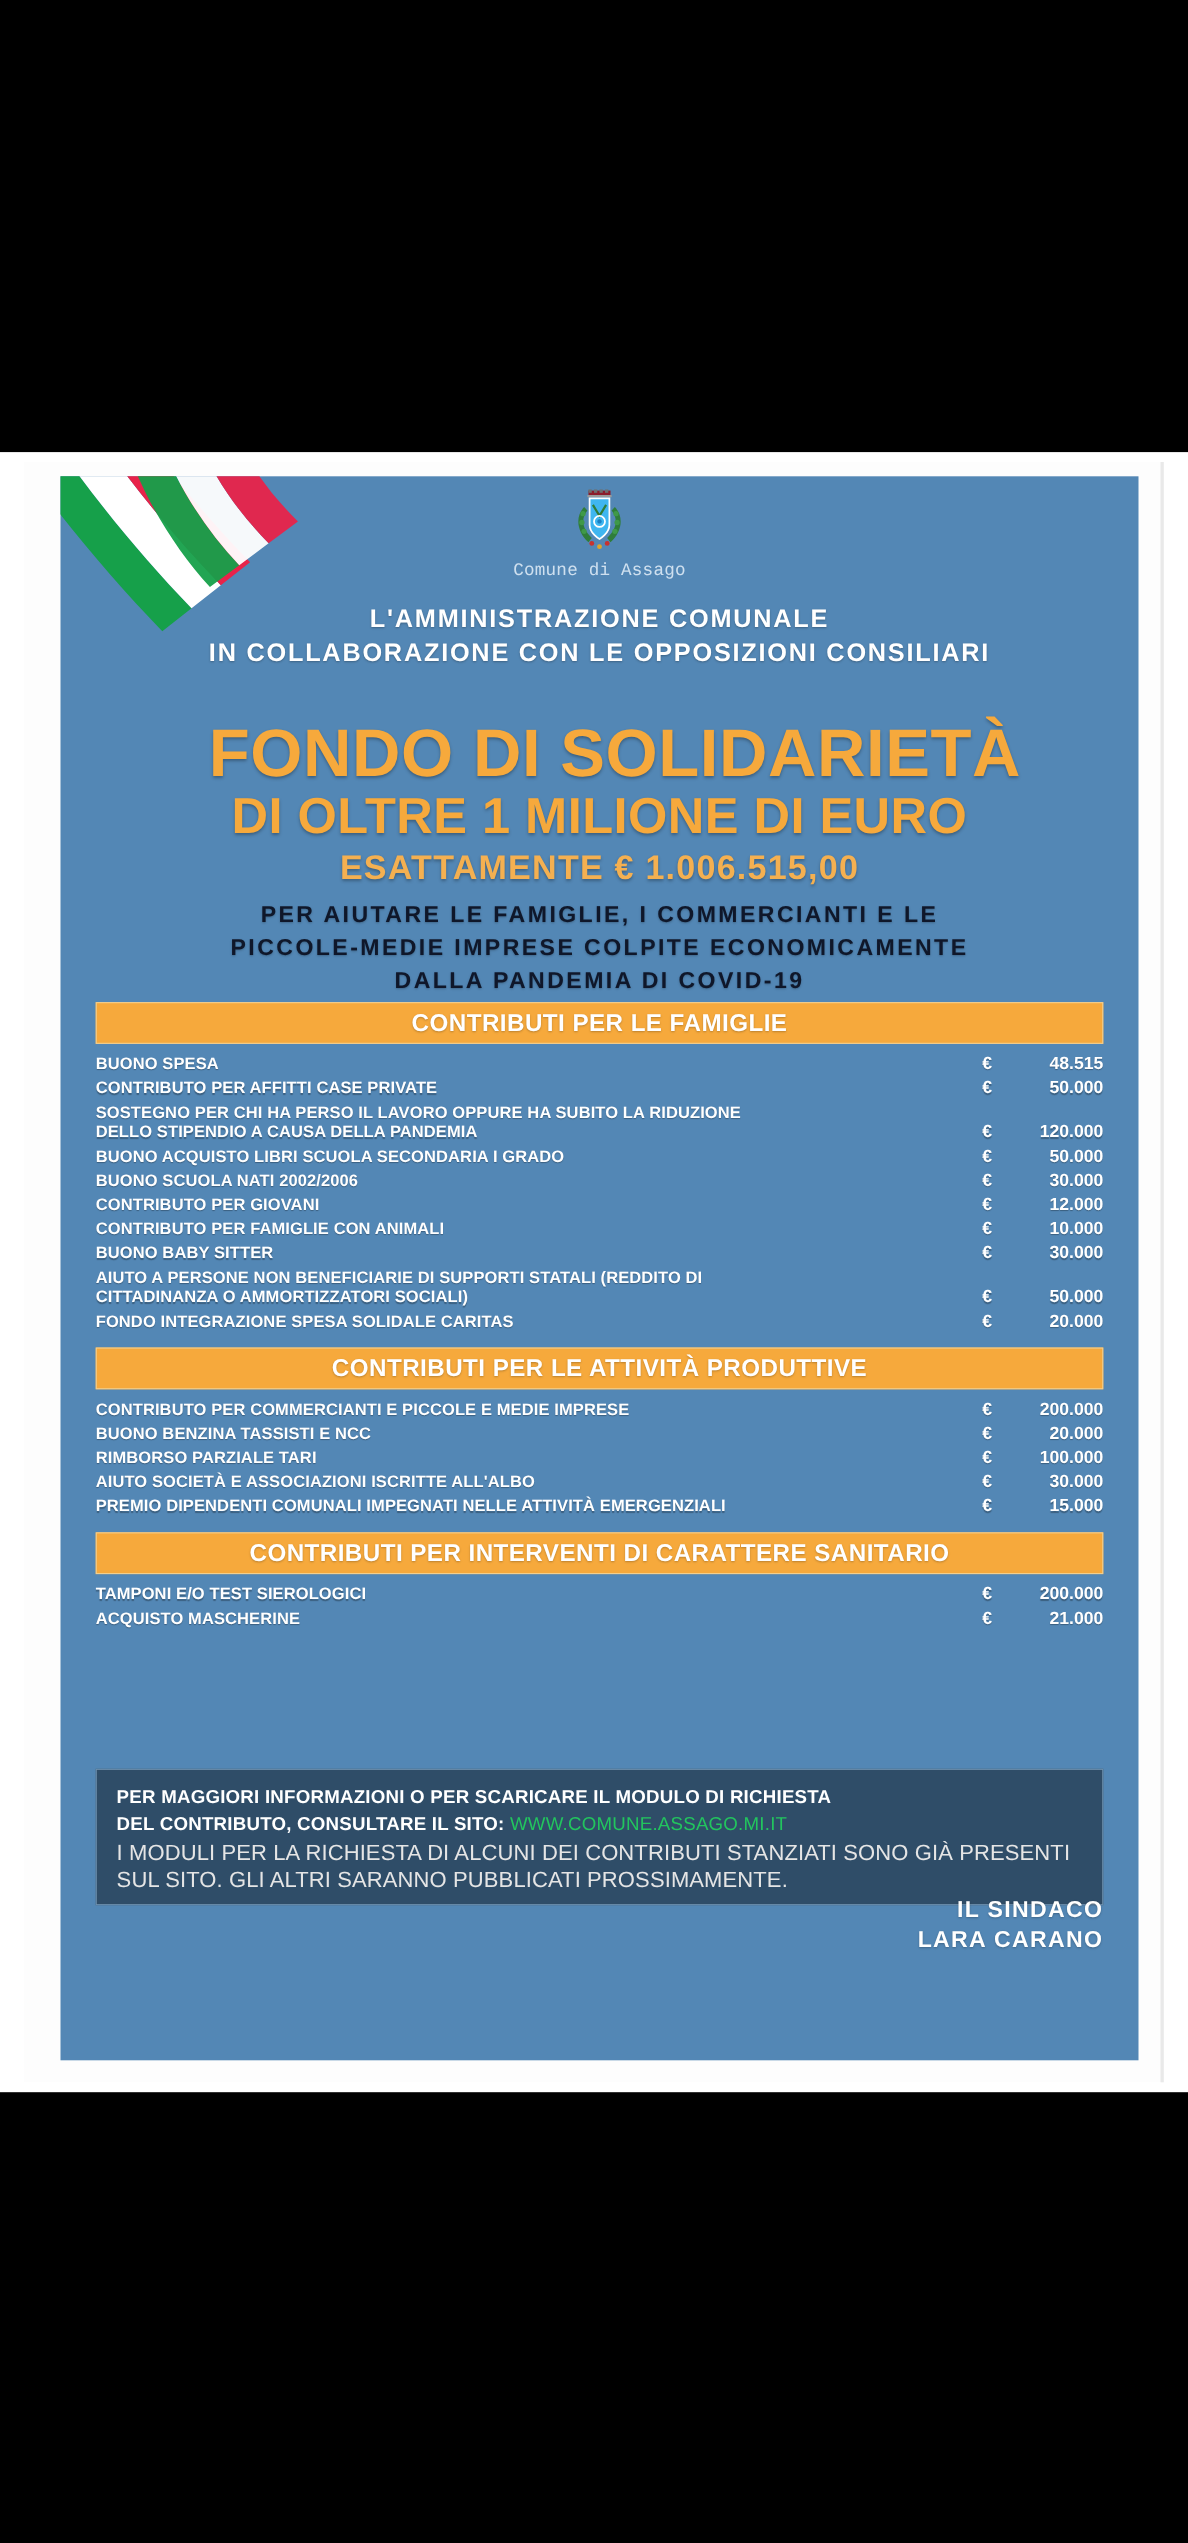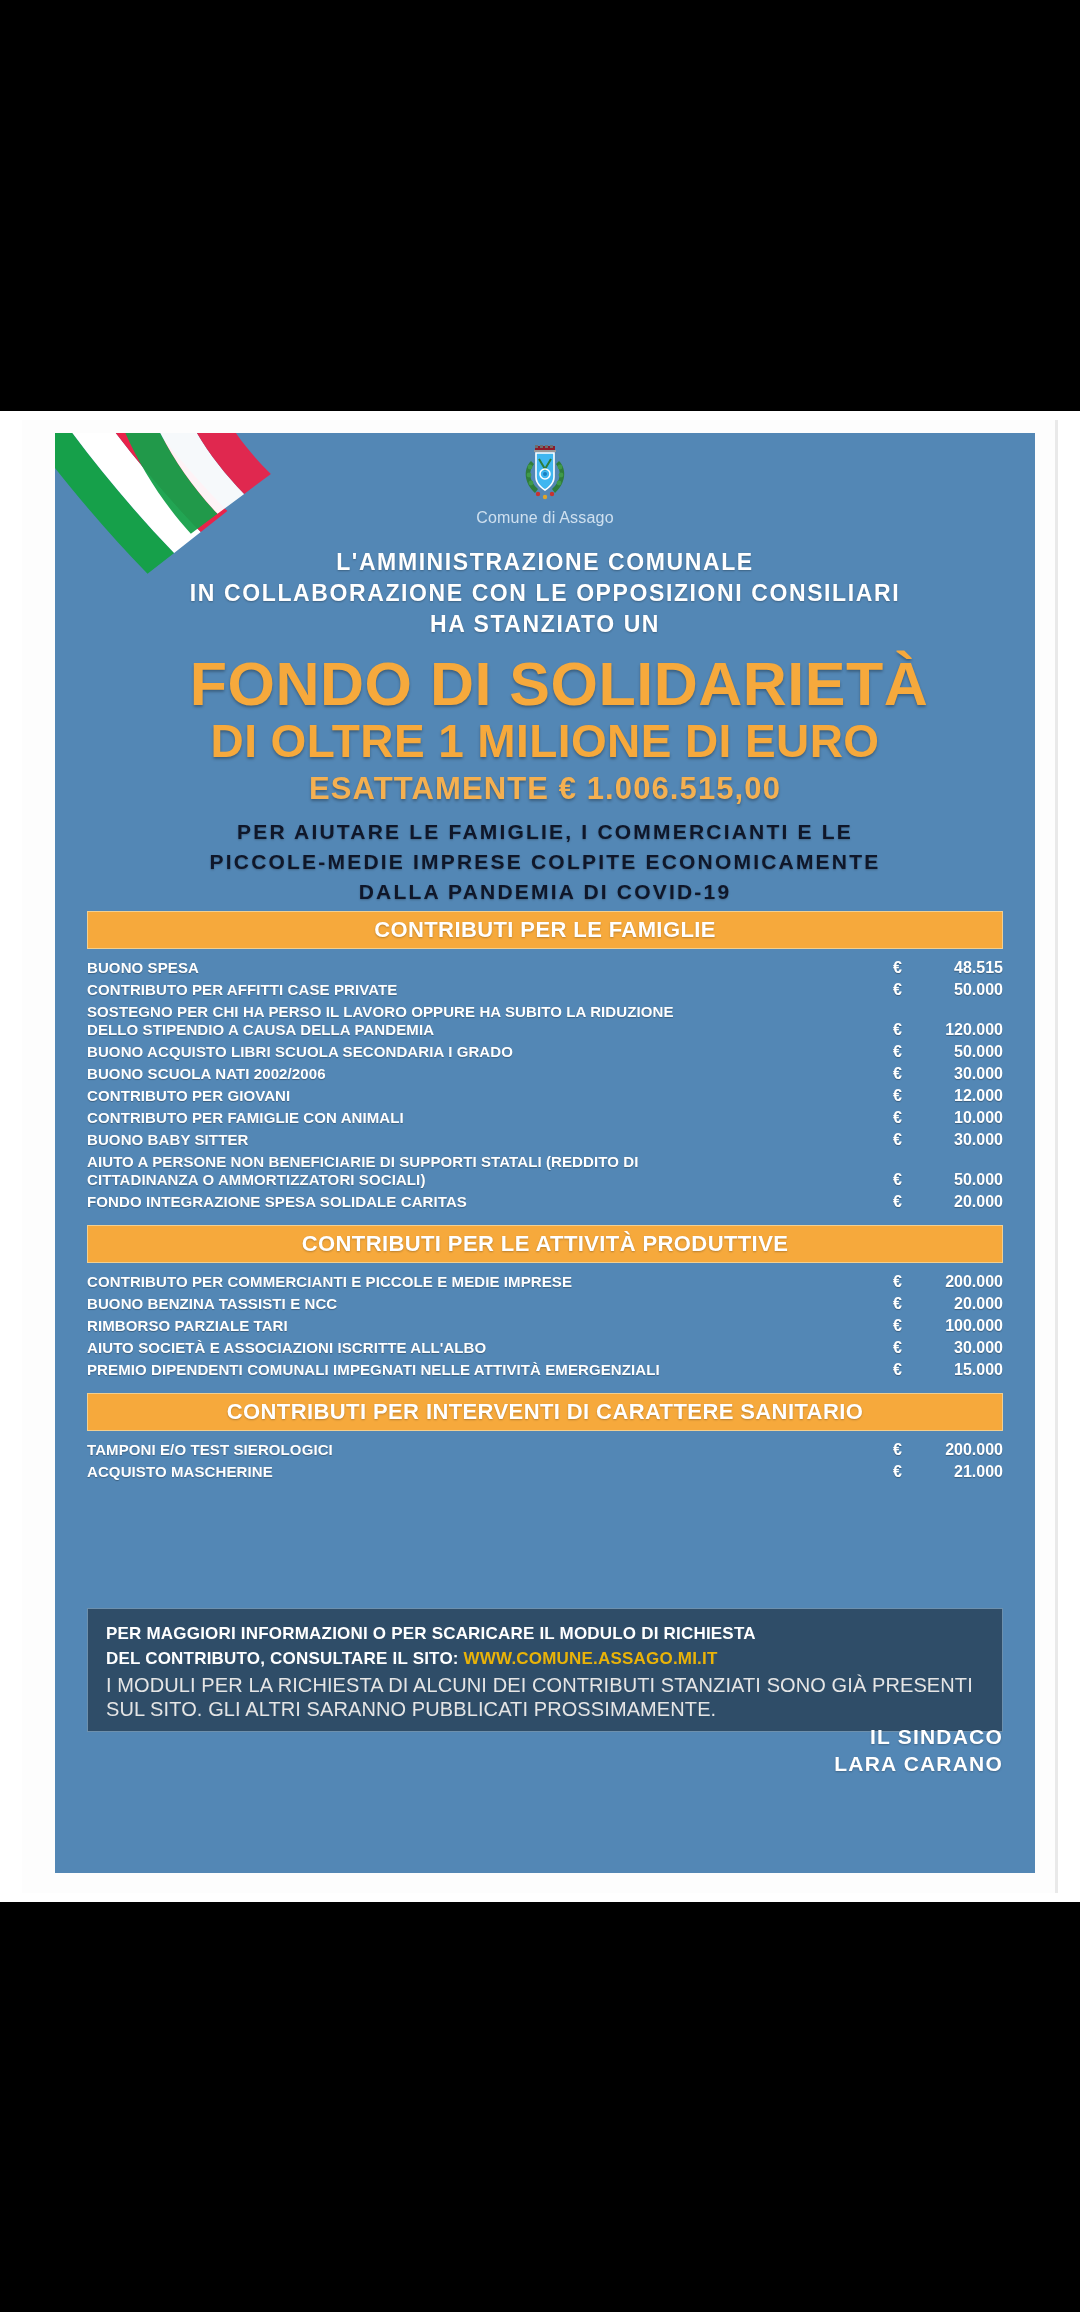--- a/index.html
+++ b/index.html
@@ -31,21 +31,21 @@
 
   
   #ribbon { position:absolute; left:-62px; top:-74px; width:300px; height:300px; pointer-events:none; }
 
   
   .crest-wrap { position:absolute; left:0; right:0; top:8px; text-align:center; }
   .crest { display:inline-block; }
   .crest-label {
     display:block; margin-top:2px;
     font-size:16px; color:#cfe0ef; letter-spacing:.2px;
-    font-family:Liberation Sans, sans-serif;
+    font-family:Liberation Mono, monospace;
   }
 
   .head-block { position:absolute; left:0; right:0; top:114px; text-align:center; }
   .head-line {
     color:#ffffff; font-weight:bold; font-size:23px;
     letter-spacing:1.6px; line-height:31px;
     text-shadow:0 1px 2px rgba(0,0,0,.28);
   }
 
   .title-block { position:absolute; left:0; right:0; top:220px; text-align:center; }
@@ -114,21 +114,21 @@
     position:absolute; left:32px; right:32px; top:1175px;
     background:#2f4d68;
     border:1px solid #6d90ad;
     padding:12px 18px 12px 18px;
     text-align:left;
   }
   .info-main {
     color:#ffffff; font-weight:bold; font-size:17px; line-height:25px;
     letter-spacing:.2px;
   }
-  .info-url { color:#eab308; font-weight:bold; }
+  .info-url { color:#22c55e; font-weight:normal; }
   .info-note {
     color:#e5e5e5; font-size:20px; line-height:20px; margin-top:4px;
     letter-spacing:.1px;
   }
 
   #signature {
     position:absolute; right:32px; top:1290px; text-align:right;
   }
   #signature div {
     color:#ffffff; font-weight:bold; font-size:21px; line-height:27px;
@@ -183,21 +183,20 @@
             <path d="M21 18 L27 28 L33 18" fill="none" stroke="#2f7d3a" stroke-width="2"></path>
             <circle cx="27" cy="33" r="5" fill="none" stroke="#ffffff" stroke-width="1.6"></circle>
             <circle cx="27" cy="33" r="2" fill="#1b7fc0"></circle>
           </svg>
           <span class="crest-label">Comune di Assago</span>
         </div>
 
         <div class="head-block">
           <div class="head-line">L'AMMINISTRAZIONE COMUNALE</div>
           <div class="head-line">IN COLLABORAZIONE CON LE OPPOSIZIONI CONSILIARI</div>
-          <div class="head-line">HA STANZIATO UN</div>
         </div>
 
         <div class="title-block">
           <div class="title-1">FONDO DI SOLIDARIETÀ</div>
           <div class="title-2">DI OLTRE 1 MILIONE DI EURO</div>
           <div class="title-3">ESATTAMENTE € 1.006.515,00</div>
         </div>
 
         <div class="sub-block">
           <div class="sub-line">PER AIUTARE LE FAMIGLIE, I COMMERCIANTI E LE</div>

